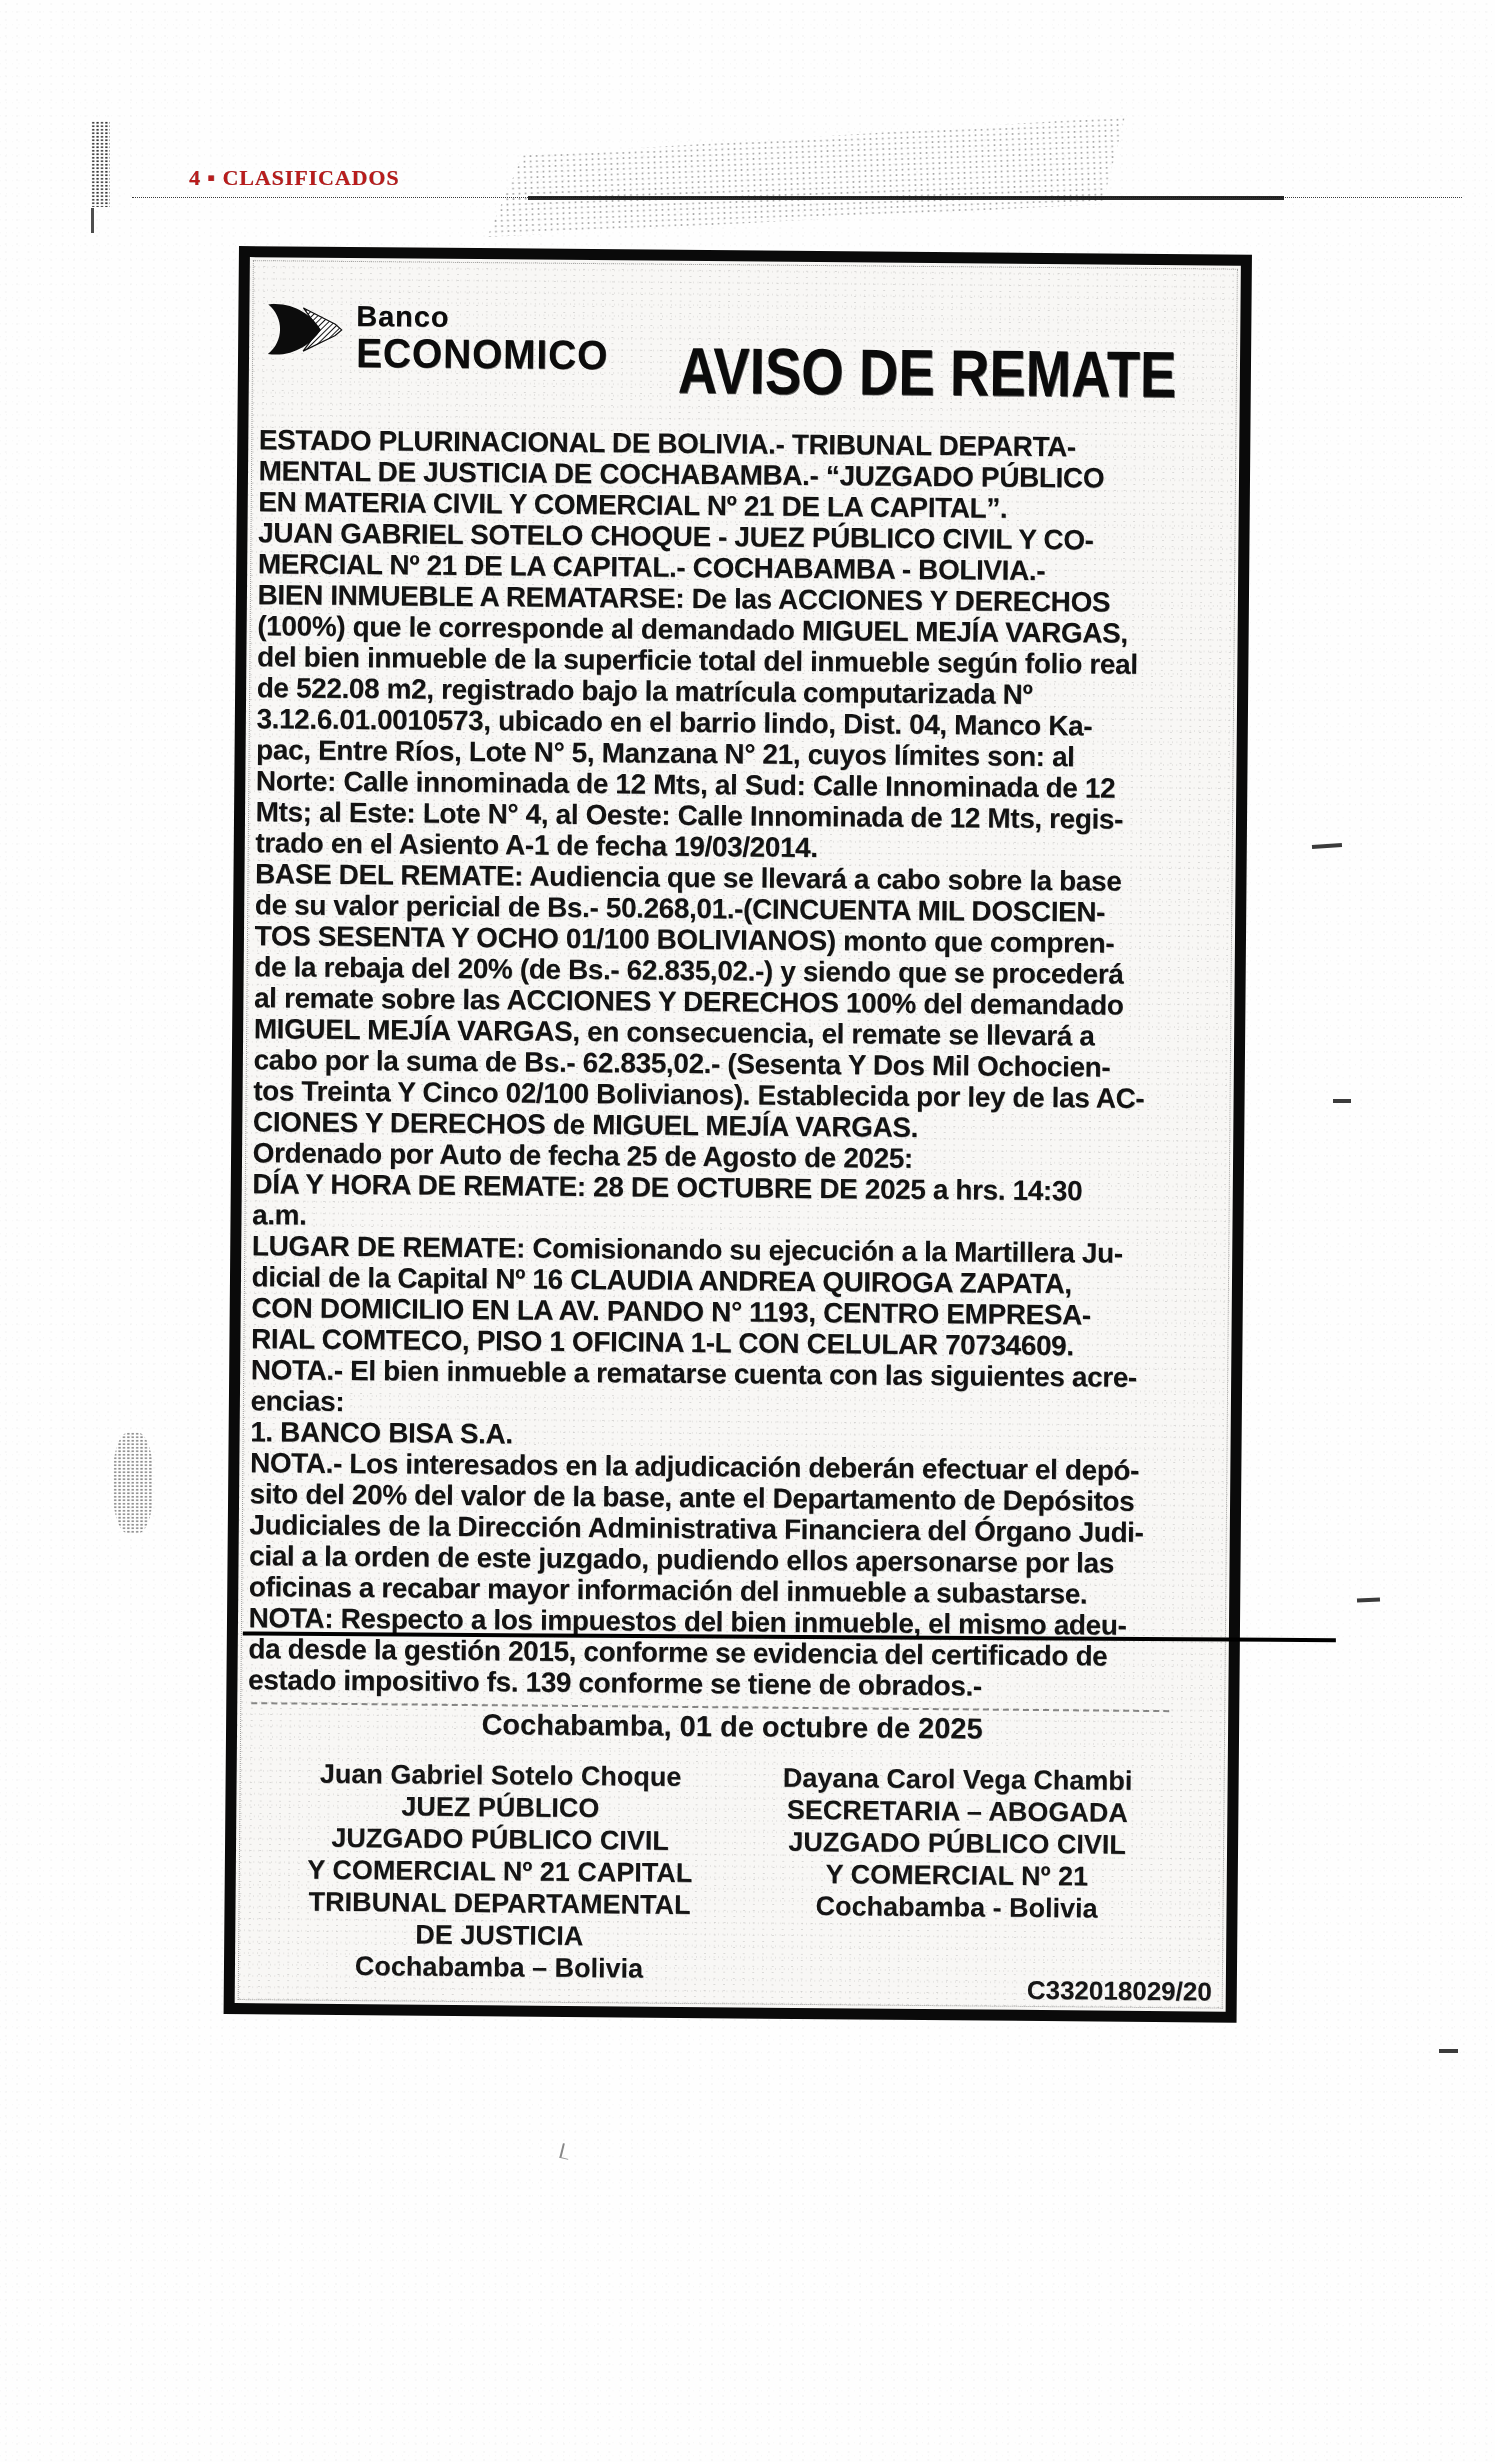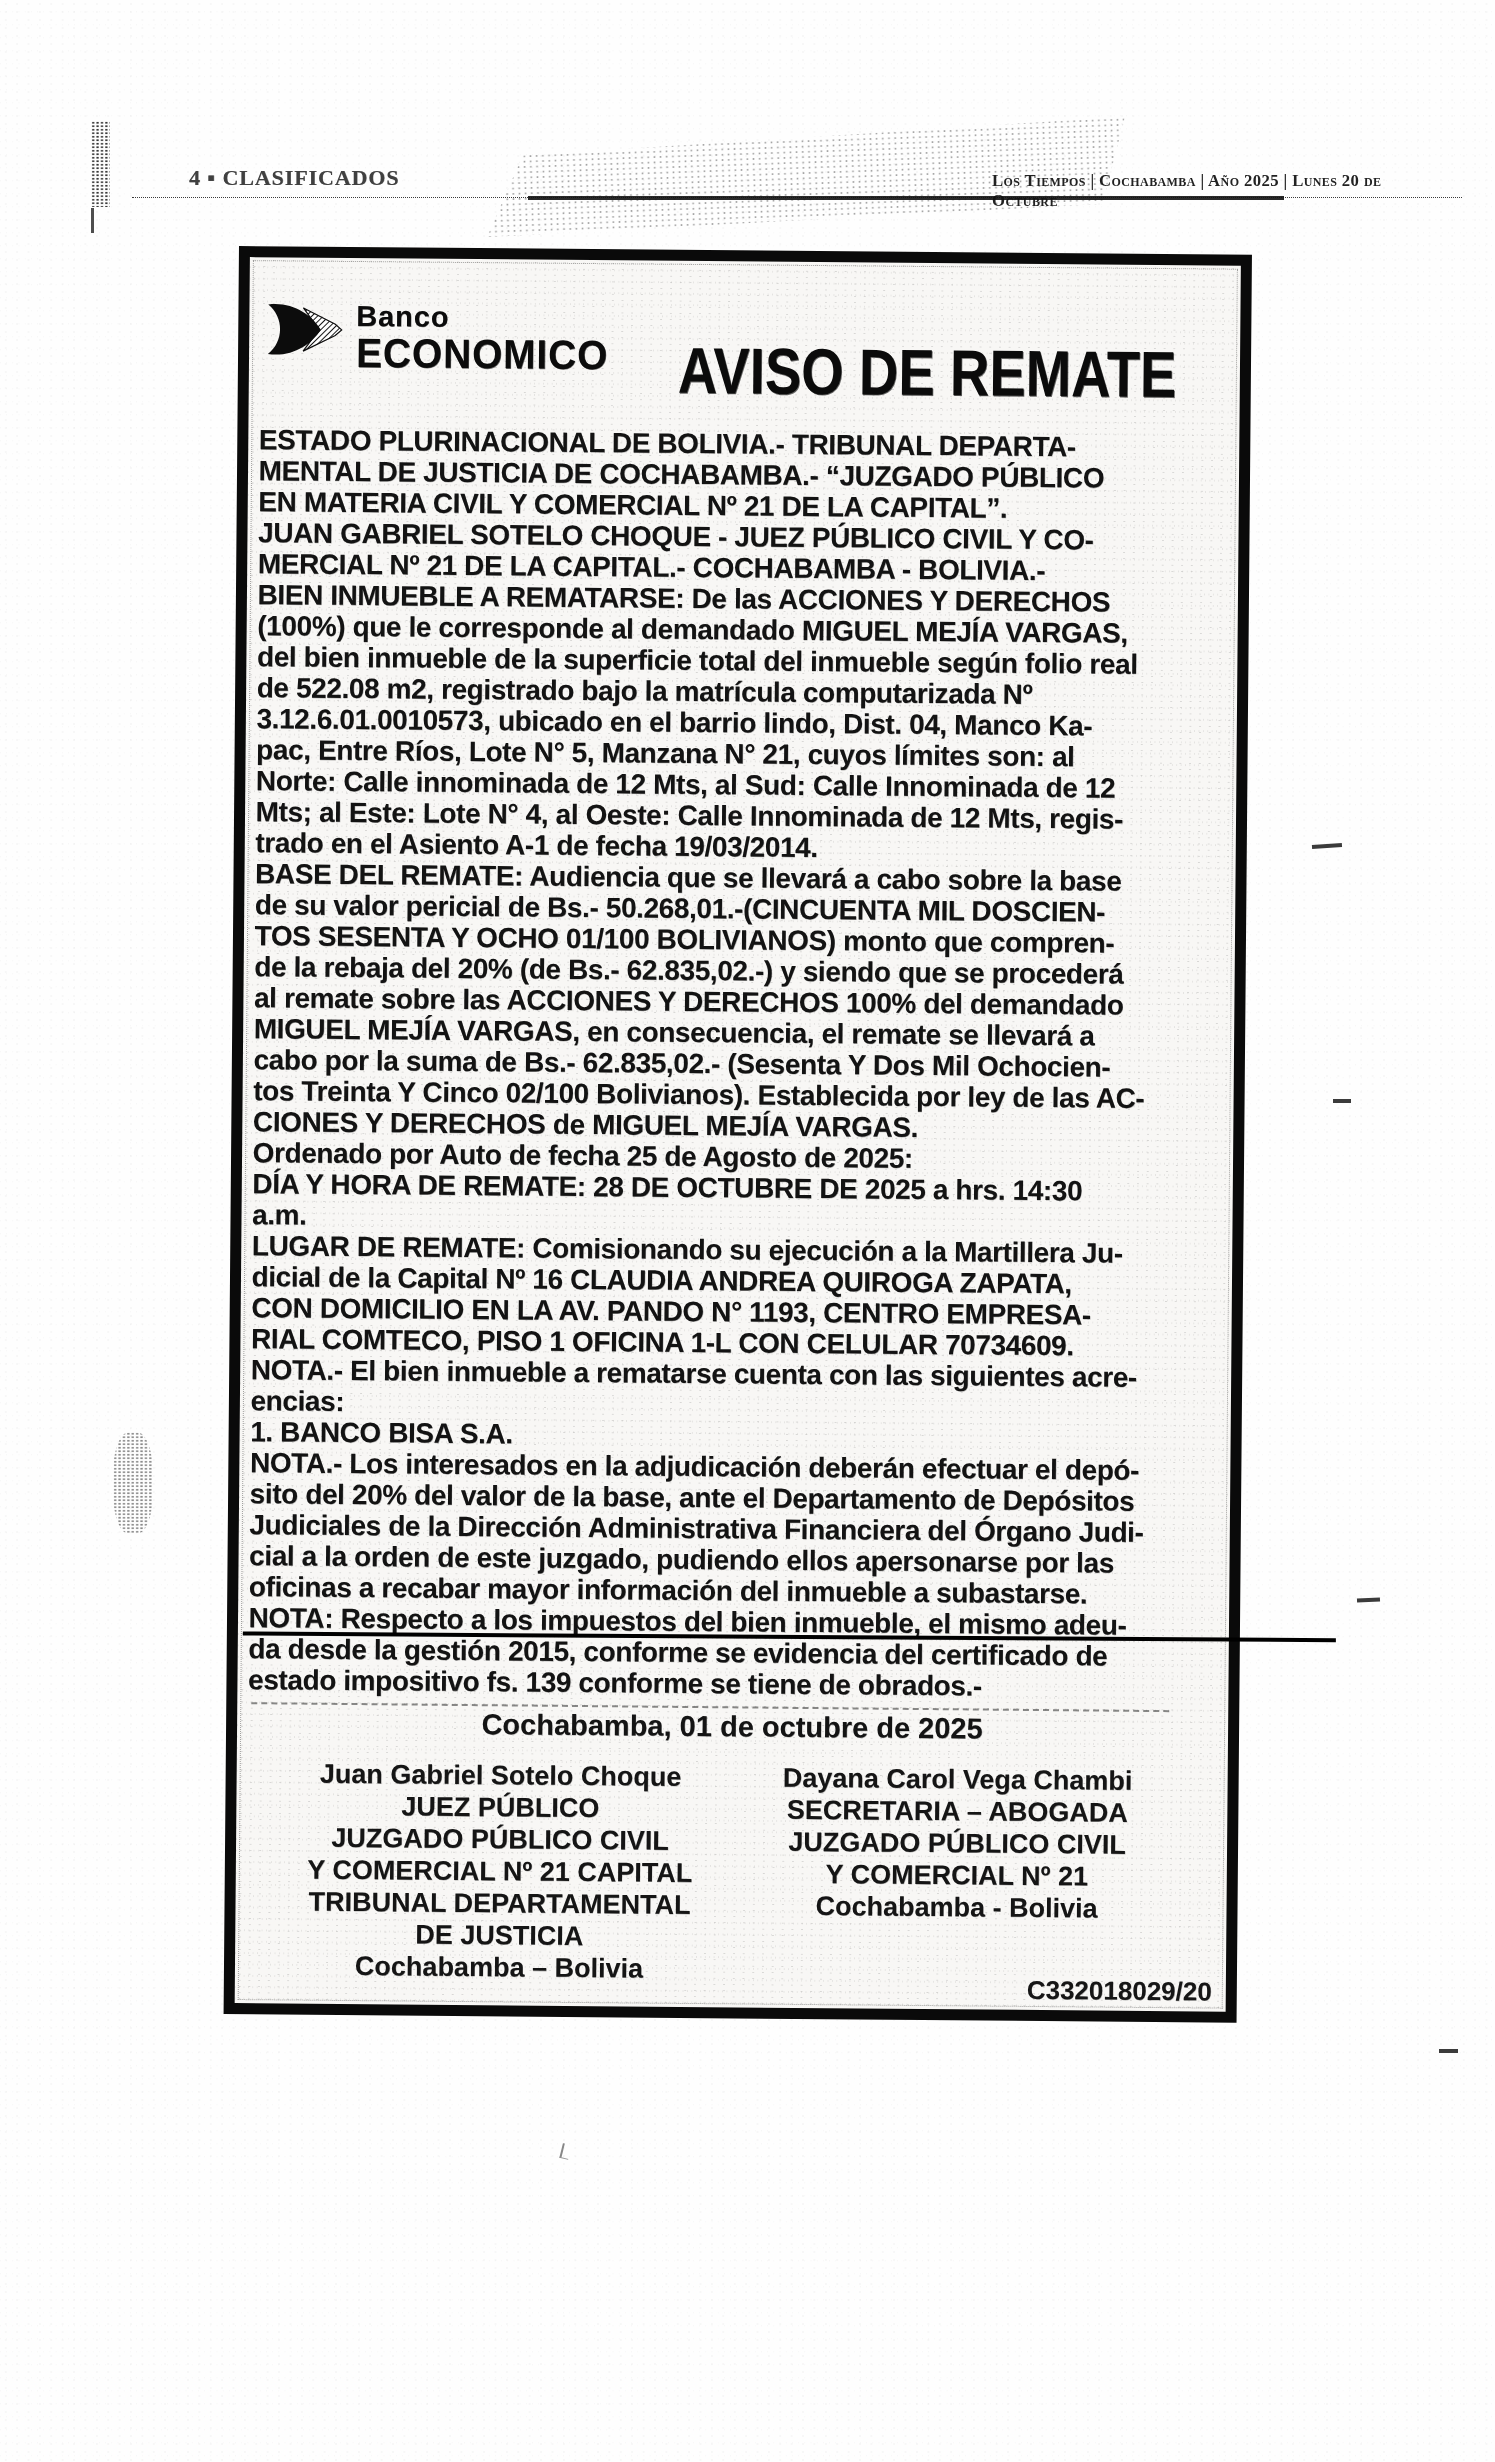--- a/index.html
+++ b/index.html
@@ -6,21 +6,21 @@
   #page{position:relative;width:1495px;height:2462px;background:#fefefe;overflow:hidden;
         font-family:"Liberation Sans",sans-serif;color:#111;}
   
   #page::before{content:"";position:absolute;inset:0;pointer-events:none;opacity:.10;
     background-image:radial-gradient(circle,rgba(0,0,0,.55) 0.5px,transparent 0.9px),
                      radial-gradient(circle,rgba(0,0,0,.4) 0.4px,transparent 0.8px);
     background-size:11.4px 8px,6.2px 13px;background-position:0 0,3.5px 5.3px;}
 
   
   .masthead-left{position:absolute;left:189px;top:165px;font-family:"Liberation Serif",serif;
-    font-weight:700;font-variant:small-caps;font-size:22px;letter-spacing:0.9px;color:#404040;
+    font-weight:700;font-variant:small-caps;font-size:22px;letter-spacing:0.9px;color:#b91c1c;
     text-shadow:0.4px 0.4px 0 rgba(0,0,0,.4);}
   .masthead-right{position:absolute;left:992px;top:171px;width:405px;font-family:"Liberation Serif",serif;
     font-weight:700;font-variant:small-caps;font-size:16.7px;letter-spacing:0.4px;color:#222;}
   .corner-mark{position:absolute;left:91px;top:121px;width:19.3px;height:86px;opacity:.8;
     background-image:radial-gradient(circle,#000 0.9px,transparent 1.2px);background-size:4.4px 3.5px;}
   .corner-foot{position:absolute;left:91px;top:208px;width:2.6px;height:24.6px;background:#222;opacity:.8;}
   .stipple{position:absolute;left:485px;top:128px;width:642px;height:98px;opacity:.35;
     transform:rotate(-2deg);clip-path:polygon(6% 18%,100% 0,96% 88%,0 100%);
     background-image:radial-gradient(circle,#000 0.8px,transparent 1.1px);background-size:6.2px 5.3px;}
   .head-rule{position:absolute;left:132px;top:197px;width:1330px;border-top:1.8px dotted #3a3a3a;}
@@ -87,21 +87,20 @@
 </style>
 </head>
 <body>
 
 <div id="page">
 
   <div class="corner-mark"></div>
   <div class="corner-foot"></div>
   <div class="stipple"></div>
   <div class="masthead-left">4 ▪ CLASIFICADOS</div>
-  <div class="masthead-right">Los Tiempos | Cochabamba | Año 2025 | Lunes 20 de Octubre</div>
   <div class="head-rule"></div>
   <div class="head-rule-dark"></div>
 
   <div class="ad-frame">
     <div class="ad-noise"></div>
 
     <div class="logo">
       <svg viewBox="0 0 100 70" aria-hidden="true">
         <defs>
           <pattern id="hatch" width="5" height="5" patternUnits="userSpaceOnUse" patternTransform="rotate(45)">

